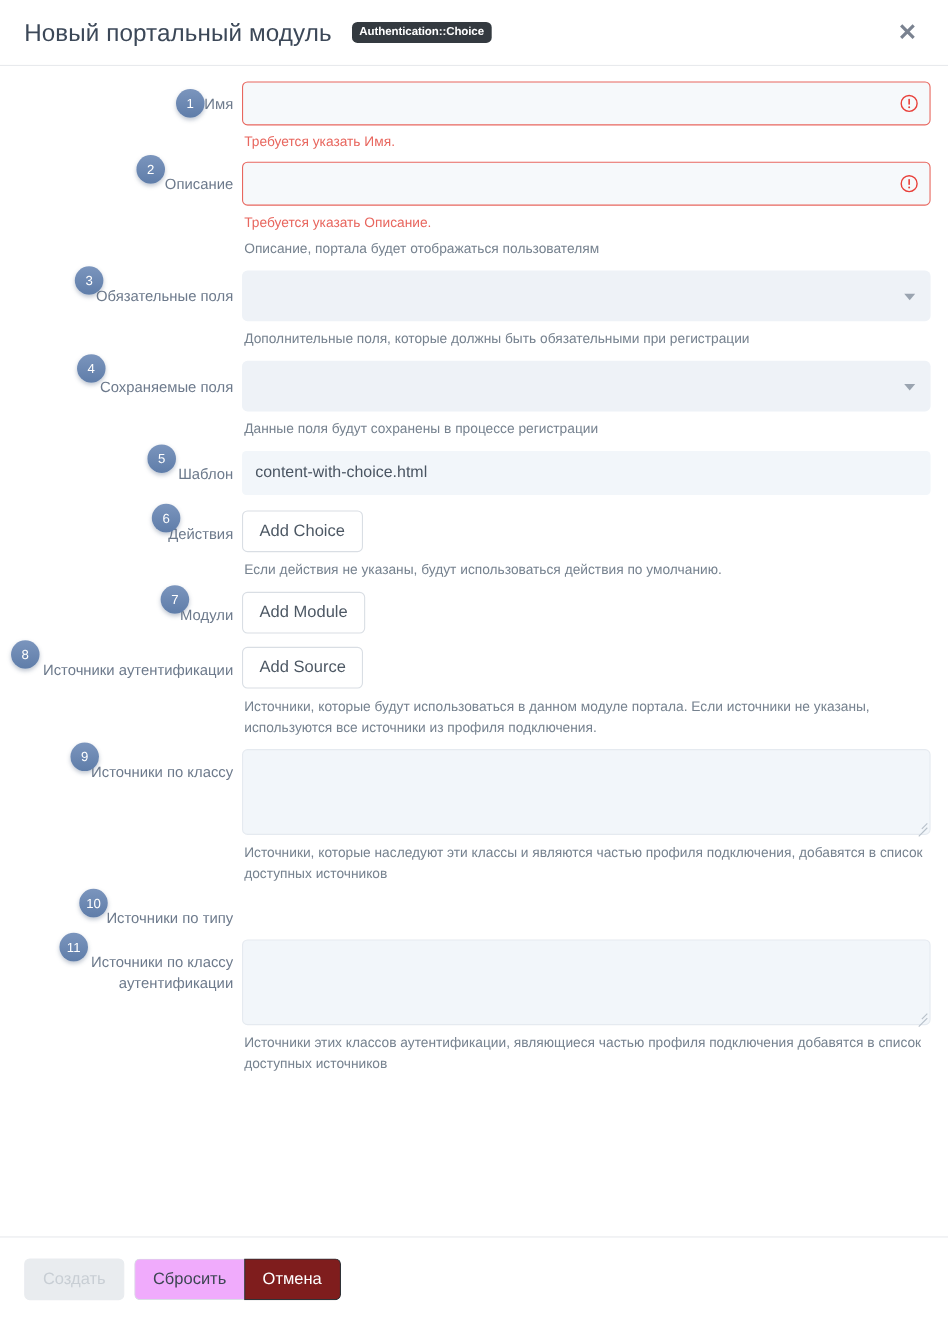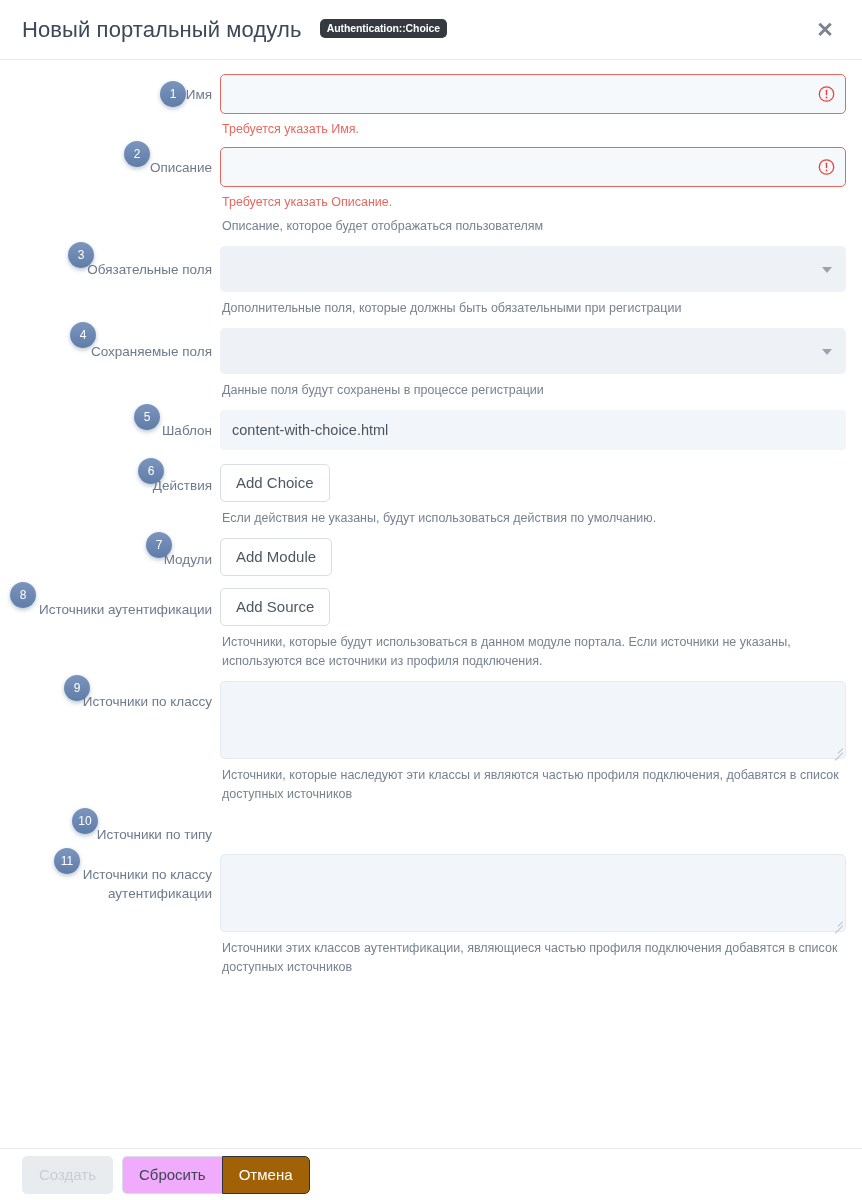--- a/index.html
+++ b/index.html
@@ -231,21 +231,21 @@
     transform-origin: right center;
     transform: rotate(-45deg);
   }
   .grip i:nth-child(1){ bottom: 2px;  width: 11px; }
   .grip i:nth-child(2){ bottom: 6px;  width: 7px;  }
 
   
   .dlg-footer {
     position: absolute;
     left: 0; right: 0; bottom: 0;
-    height: 52px;
+    height: 76px;
     border-top: 1px solid #e8eaed;
     display: flex;
     align-items: center;
     padding: 0 22px;
   }
   .btn {
     font-family: "Liberation Sans", sans-serif;
     font-size: 15px;
     cursor: pointer;
     line-height: 1.2;
@@ -266,21 +266,21 @@
     overflow: hidden;
   }
   .btn-reset {
     background: #f0abfc;
     color: #3c4652;
     border: 1px solid #d9dee4;
     border-right: none;
     border-radius: 5px 0 0 5px;
   }
   .btn-cancel {
-    background: #a16207;
+    background: #7f1d1d;
     color: #ffffff;
     border: 1px solid #2f3338;
     border-radius: 0 5px 5px 0;
     text-align: right;
   }
 </style>
 </head>
 <body>
 
 <div class="dlg-header">
@@ -319,21 +319,21 @@
     <div class="field-col">
       <div class="inp-wrap">
         <input class="inp err" type="text" value="" style="">
         <svg class="err-icon" viewBox="0 0 20 20">
           <circle cx="10" cy="10" r="8.5" fill="none" stroke="#e8403a" stroke-width="1.5"></circle>
           <rect x="9.15" y="5" width="1.7" height="6.4" rx=".7" fill="#e8403a"></rect>
           <circle cx="10" cy="14.1" r="1.05" fill="#e8403a"></circle>
         </svg>
       </div>
       <div class="err-msg">Требуется указать Описание.</div>
-      <div class="help">Описание, которое будет отображаться пользователям</div>
+      <div class="help">Описание, портала будет отображаться пользователям</div>
     </div>
   </div>
 
   <div class="row" style="margin-bottom:10px;">
     <div class="label-col" style="padding-top:14px;">
       <span class="pin" style="left:52px; top:-4px;">3</span>
       <span class="lbl">Обязательные поля</span>
     </div>
     <div class="field-col">
       <div class="sel-wrap">

